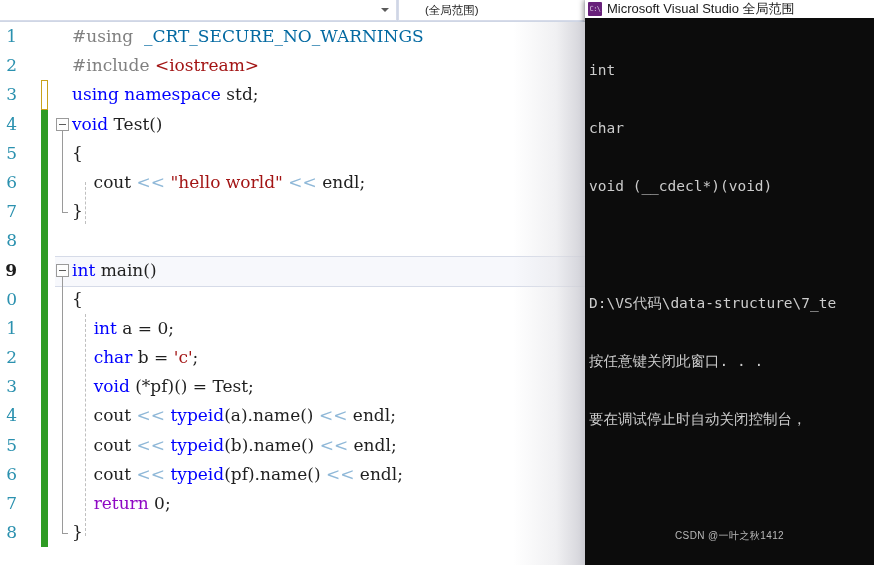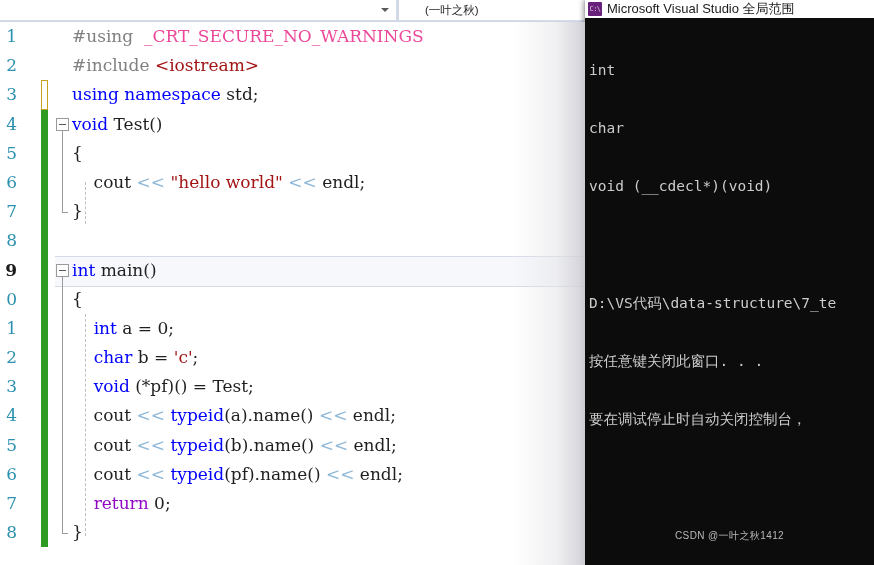--- a/index.html
+++ b/index.html
@@ -90,21 +90,21 @@
     position:absolute;left:55px;right:0;height:29.2px;
     border-top:1px solid #d6dbe8;border-bottom:1px solid #d6dbe8;
     background:#f7f8fc;pointer-events:none;
   }
 
   .code-text{position:absolute;left:0;top:0;}
 
   
   .k        {color:#0000ff;}            
   .pp       {color:#808080;}            
-  .macro    {color:#ec4899;margin-top:48px;}            
+  .macro    {color:#0369a1;margin-top:48px;}            
   .inc      {color:#a31515;}            
   .str      {color:#a31515;}
   .ctl      {color:#8f08c4;}            
   .op       {color:#8fb8d8;}            
   .pl       {color:#1f1f1f;}            
   .num      {color:#1f1f1f;}
 
   
   #console-win{
     position:absolute;left:585px;top:0;width:289px;height:565px;
@@ -145,21 +145,21 @@
 
   <div id="vs-editor">
 
     <div id="nav-bar">
       <div class="nav-combo" id="nav-combo-member">
         <span></span>
         <span class="combo-caret"></span>
       </div>
       <div class="nav-sep"></div>
       <div class="nav-combo" id="nav-combo-scope">
-        <span>(一叶之秋)</span>
+        <span>(全局范围)</span>
       </div>
     </div>
 
     <div id="editor-body">
 
       <div id="edge-shade"></div>
 
       <div id="cur-line-box" style="top:233.6px;"></div>
 
       <div class="struct" style="top:102px;height:88px;"></div>

